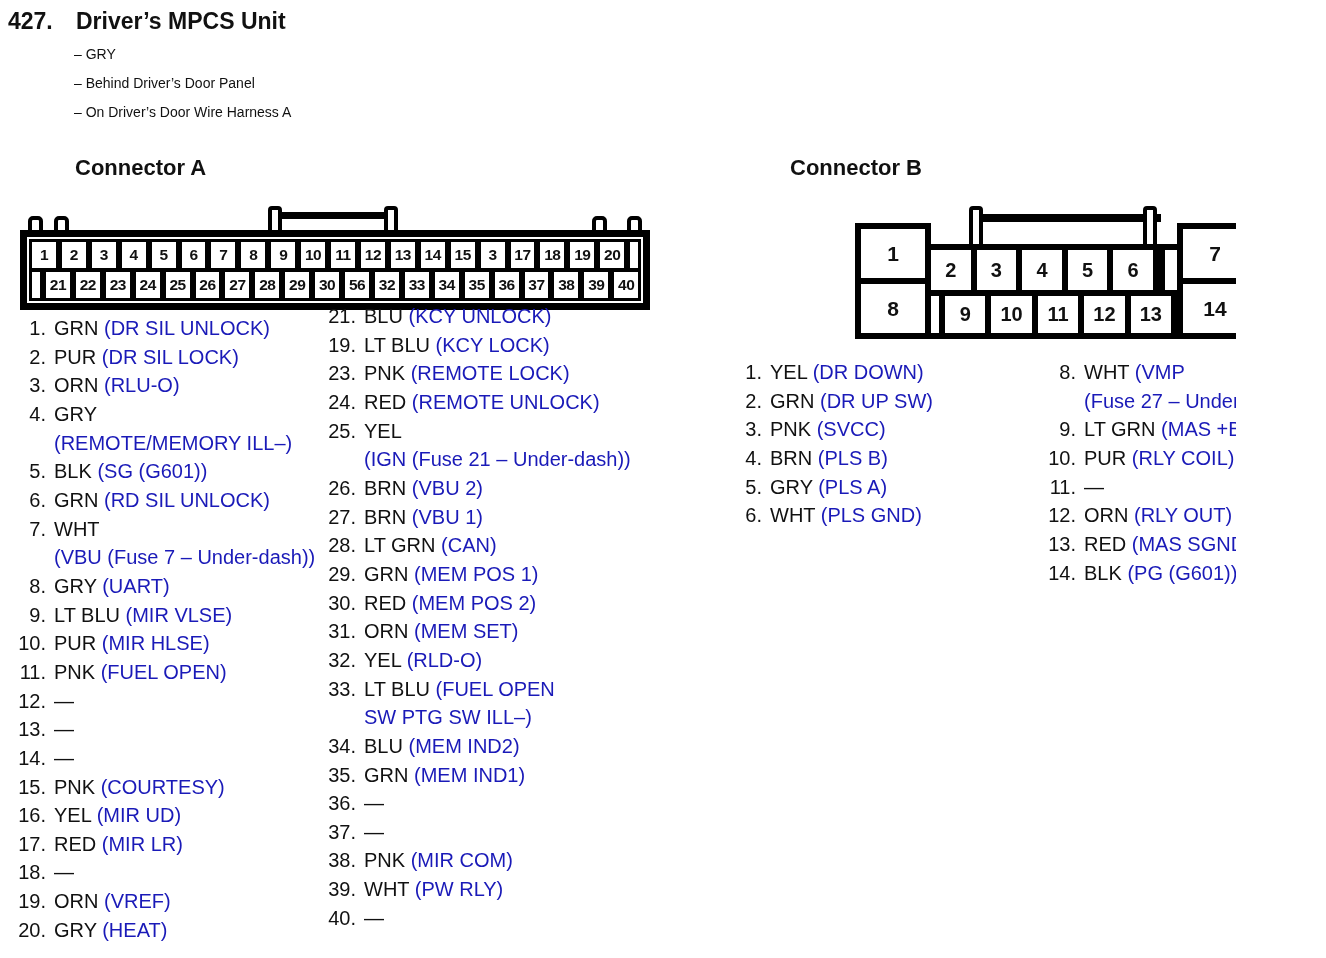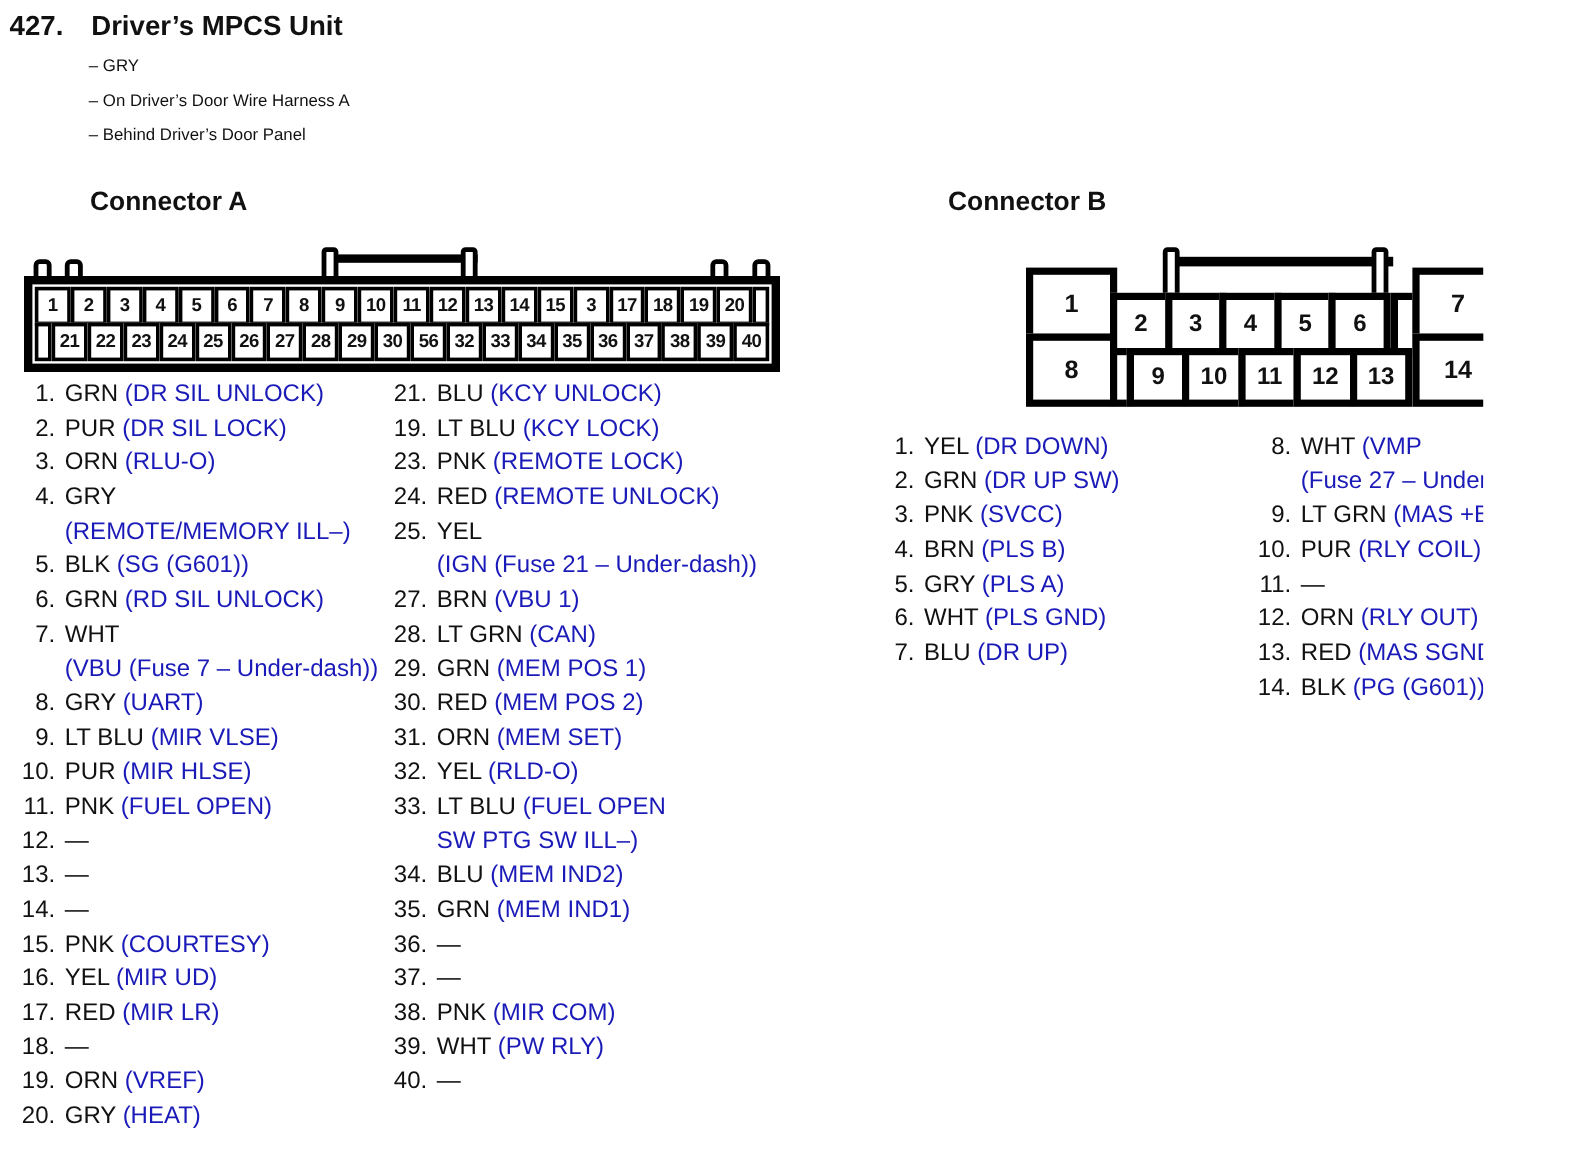--- a/index.html
+++ b/index.html
@@ -53,40 +53,40 @@
          box-sizing:border-box;display:flex;align-items:center;justify-content:center;
          font-weight:bold;font-size:20px;}
   .mrow > :last-child{margin-right:0;}
   .msp{flex:0 0 22px;border:6px solid #000;background:#fff;box-sizing:border-box;margin-right:-6px;}
   .mspEnd{order:99;flex-basis:24px;}
   .mrowB .msp{flex-basis:20px;}
 
   
   .plist{position:absolute;font-size:20px;line-height:28.65px;white-space:nowrap;}
   .acol1{left:8px;top:314px;}
-  .acol2{left:318px;top:314px;}
+  .acol2{left:318px;top:302px;}
   .bcol1{left:724px;top:358px;}
   .bcol2{left:1038px;top:358px;}
   .pnum{display:inline-block;width:38px;text-align:right;margin-right:8px;color:var(--ink);}
   .wire{color:var(--ink);}
   .sig{color:var(--blue);}
   .sig2{display:block;margin-left:46px;color:var(--blue);}
 </style>
 </head>
 <body>
 
 <div class="page">
 
   <span class="sec-num">427.</span>
   <span class="sec-title">Driver’s MPCS Unit</span>
 
   <div class="bullets">
       <div class="bullet-line">– GRY</div>
+      <div class="bullet-line">– Behind Driver’s Door Panel</div>
       <div class="bullet-line">– On Driver’s Door Wire Harness A</div>
-      <div class="bullet-line">– Behind Driver’s Door Panel</div>
     </div>
 
   <div class="clabel la">Connector A</div>
   <div class="clabel lb">Connector B</div>
 
   <div class="diagA">
     <div class="bump b1"></div>
     <div class="bump b2"></div>
     <div class="barA"></div>
     <div class="postA pA1"></div>
@@ -196,20 +196,21 @@
       <div class="pin-row"><span class="pnum">18.</span><span class="ptxt"><span class="wire">—</span></span></div>
       <div class="pin-row"><span class="pnum">19.</span><span class="ptxt"><span class="wire">ORN</span> <span class="sig">(VREF)</span></span></div>
       <div class="pin-row"><span class="pnum">20.</span><span class="ptxt"><span class="wire">GRY</span> <span class="sig">(HEAT)</span></span></div>
     </div>
   <div class="plist acol2">
       <div class="pin-row"><span class="pnum">21.</span><span class="ptxt"><span class="wire">BLU</span> <span class="sig">(KCY UNLOCK)</span></span></div>
       <div class="pin-row"><span class="pnum">19.</span><span class="ptxt"><span class="wire">LT BLU</span> <span class="sig">(KCY LOCK)</span></span></div>
       <div class="pin-row"><span class="pnum">23.</span><span class="ptxt"><span class="wire">PNK</span> <span class="sig">(REMOTE LOCK)</span></span></div>
       <div class="pin-row"><span class="pnum">24.</span><span class="ptxt"><span class="wire">RED</span> <span class="sig">(REMOTE UNLOCK)</span></span></div>
       <div class="pin-row"><span class="pnum">25.</span><span class="ptxt"><span class="wire">YEL</span></span><div class="sig2">(IGN (Fuse 21 – Under-dash))</div></div>
+      <div class="pin-row"><span class="pnum">26.</span><span class="ptxt"><span class="wire">BRN</span> <span class="sig">(VBU 2)</span></span></div>
       <div class="pin-row"><span class="pnum">27.</span><span class="ptxt"><span class="wire">BRN</span> <span class="sig">(VBU 1)</span></span></div>
       <div class="pin-row"><span class="pnum">28.</span><span class="ptxt"><span class="wire">LT GRN</span> <span class="sig">(CAN)</span></span></div>
       <div class="pin-row"><span class="pnum">29.</span><span class="ptxt"><span class="wire">GRN</span> <span class="sig">(MEM POS 1)</span></span></div>
       <div class="pin-row"><span class="pnum">30.</span><span class="ptxt"><span class="wire">RED</span> <span class="sig">(MEM POS 2)</span></span></div>
       <div class="pin-row"><span class="pnum">31.</span><span class="ptxt"><span class="wire">ORN</span> <span class="sig">(MEM SET)</span></span></div>
       <div class="pin-row"><span class="pnum">32.</span><span class="ptxt"><span class="wire">YEL</span> <span class="sig">(RLD-O)</span></span></div>
       <div class="pin-row"><span class="pnum">33.</span><span class="ptxt"><span class="wire">LT BLU</span> <span class="sig">(FUEL OPEN</span></span><div class="sig2">SW PTG SW ILL–)</div></div>
       <div class="pin-row"><span class="pnum">34.</span><span class="ptxt"><span class="wire">BLU</span> <span class="sig">(MEM IND2)</span></span></div>
       <div class="pin-row"><span class="pnum">35.</span><span class="ptxt"><span class="wire">GRN</span> <span class="sig">(MEM IND1)</span></span></div>
       <div class="pin-row"><span class="pnum">36.</span><span class="ptxt"><span class="wire">—</span></span></div>
@@ -218,21 +219,20 @@
       <div class="pin-row"><span class="pnum">39.</span><span class="ptxt"><span class="wire">WHT</span> <span class="sig">(PW RLY)</span></span></div>
       <div class="pin-row"><span class="pnum">40.</span><span class="ptxt"><span class="wire">—</span></span></div>
     </div>
   <div class="plist bcol1">
       <div class="pin-row"><span class="pnum">1.</span><span class="ptxt"><span class="wire">YEL</span> <span class="sig">(DR DOWN)</span></span></div>
       <div class="pin-row"><span class="pnum">2.</span><span class="ptxt"><span class="wire">GRN</span> <span class="sig">(DR UP SW)</span></span></div>
       <div class="pin-row"><span class="pnum">3.</span><span class="ptxt"><span class="wire">PNK</span> <span class="sig">(SVCC)</span></span></div>
       <div class="pin-row"><span class="pnum">4.</span><span class="ptxt"><span class="wire">BRN</span> <span class="sig">(PLS B)</span></span></div>
       <div class="pin-row"><span class="pnum">5.</span><span class="ptxt"><span class="wire">GRY</span> <span class="sig">(PLS A)</span></span></div>
       <div class="pin-row"><span class="pnum">6.</span><span class="ptxt"><span class="wire">WHT</span> <span class="sig">(PLS GND)</span></span></div>
-      <div class="pin-row"><span class="pnum">7.</span><span class="ptxt"><span class="wire">BLU</span> <span class="sig">(DR UP)</span></span></div>
     </div>
   <div class="plist bcol2">
       <div class="pin-row"><span class="pnum">8.</span><span class="ptxt"><span class="wire">WHT</span> <span class="sig">(VMP</span></span><div class="sig2">(Fuse 27 – Under-dash))</div></div>
       <div class="pin-row"><span class="pnum">9.</span><span class="ptxt"><span class="wire">LT GRN</span> <span class="sig">(MAS +B)</span></span></div>
       <div class="pin-row"><span class="pnum">10.</span><span class="ptxt"><span class="wire">PUR</span> <span class="sig">(RLY COIL)</span></span></div>
       <div class="pin-row"><span class="pnum">11.</span><span class="ptxt"><span class="wire">—</span></span></div>
       <div class="pin-row"><span class="pnum">12.</span><span class="ptxt"><span class="wire">ORN</span> <span class="sig">(RLY OUT)</span></span></div>
       <div class="pin-row"><span class="pnum">13.</span><span class="ptxt"><span class="wire">RED</span> <span class="sig">(MAS SGND)</span></span></div>
       <div class="pin-row"><span class="pnum">14.</span><span class="ptxt"><span class="wire">BLK</span> <span class="sig">(PG (G601))</span></span></div>
     </div>

